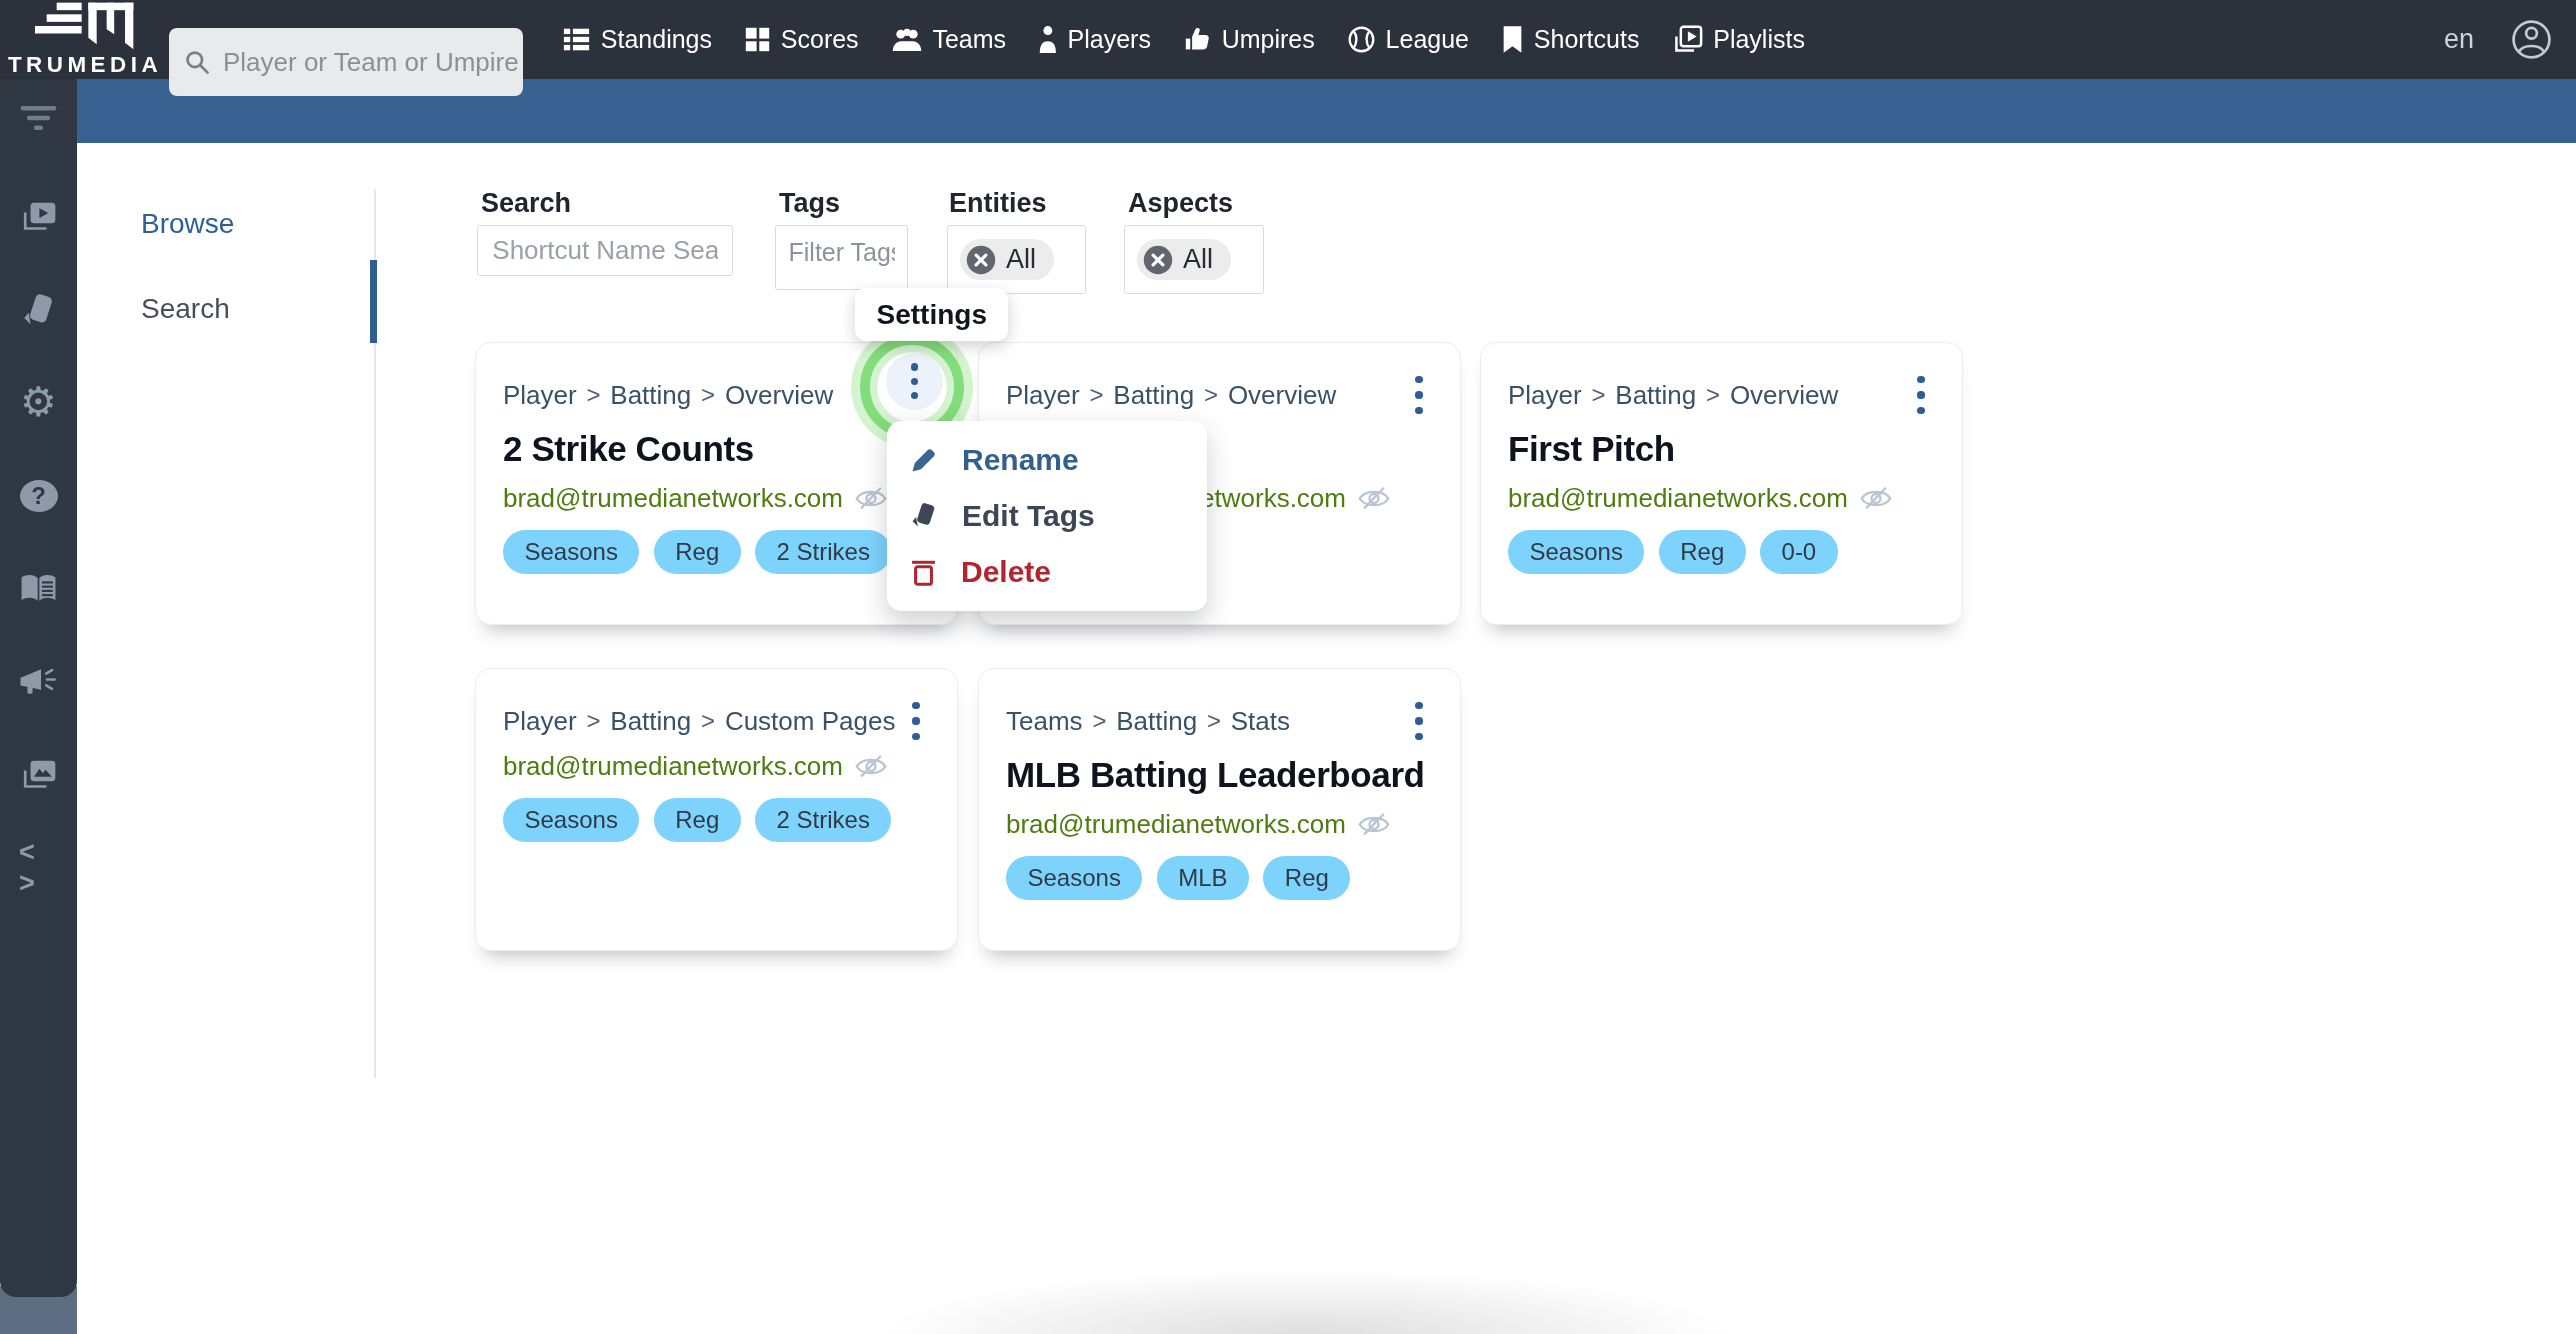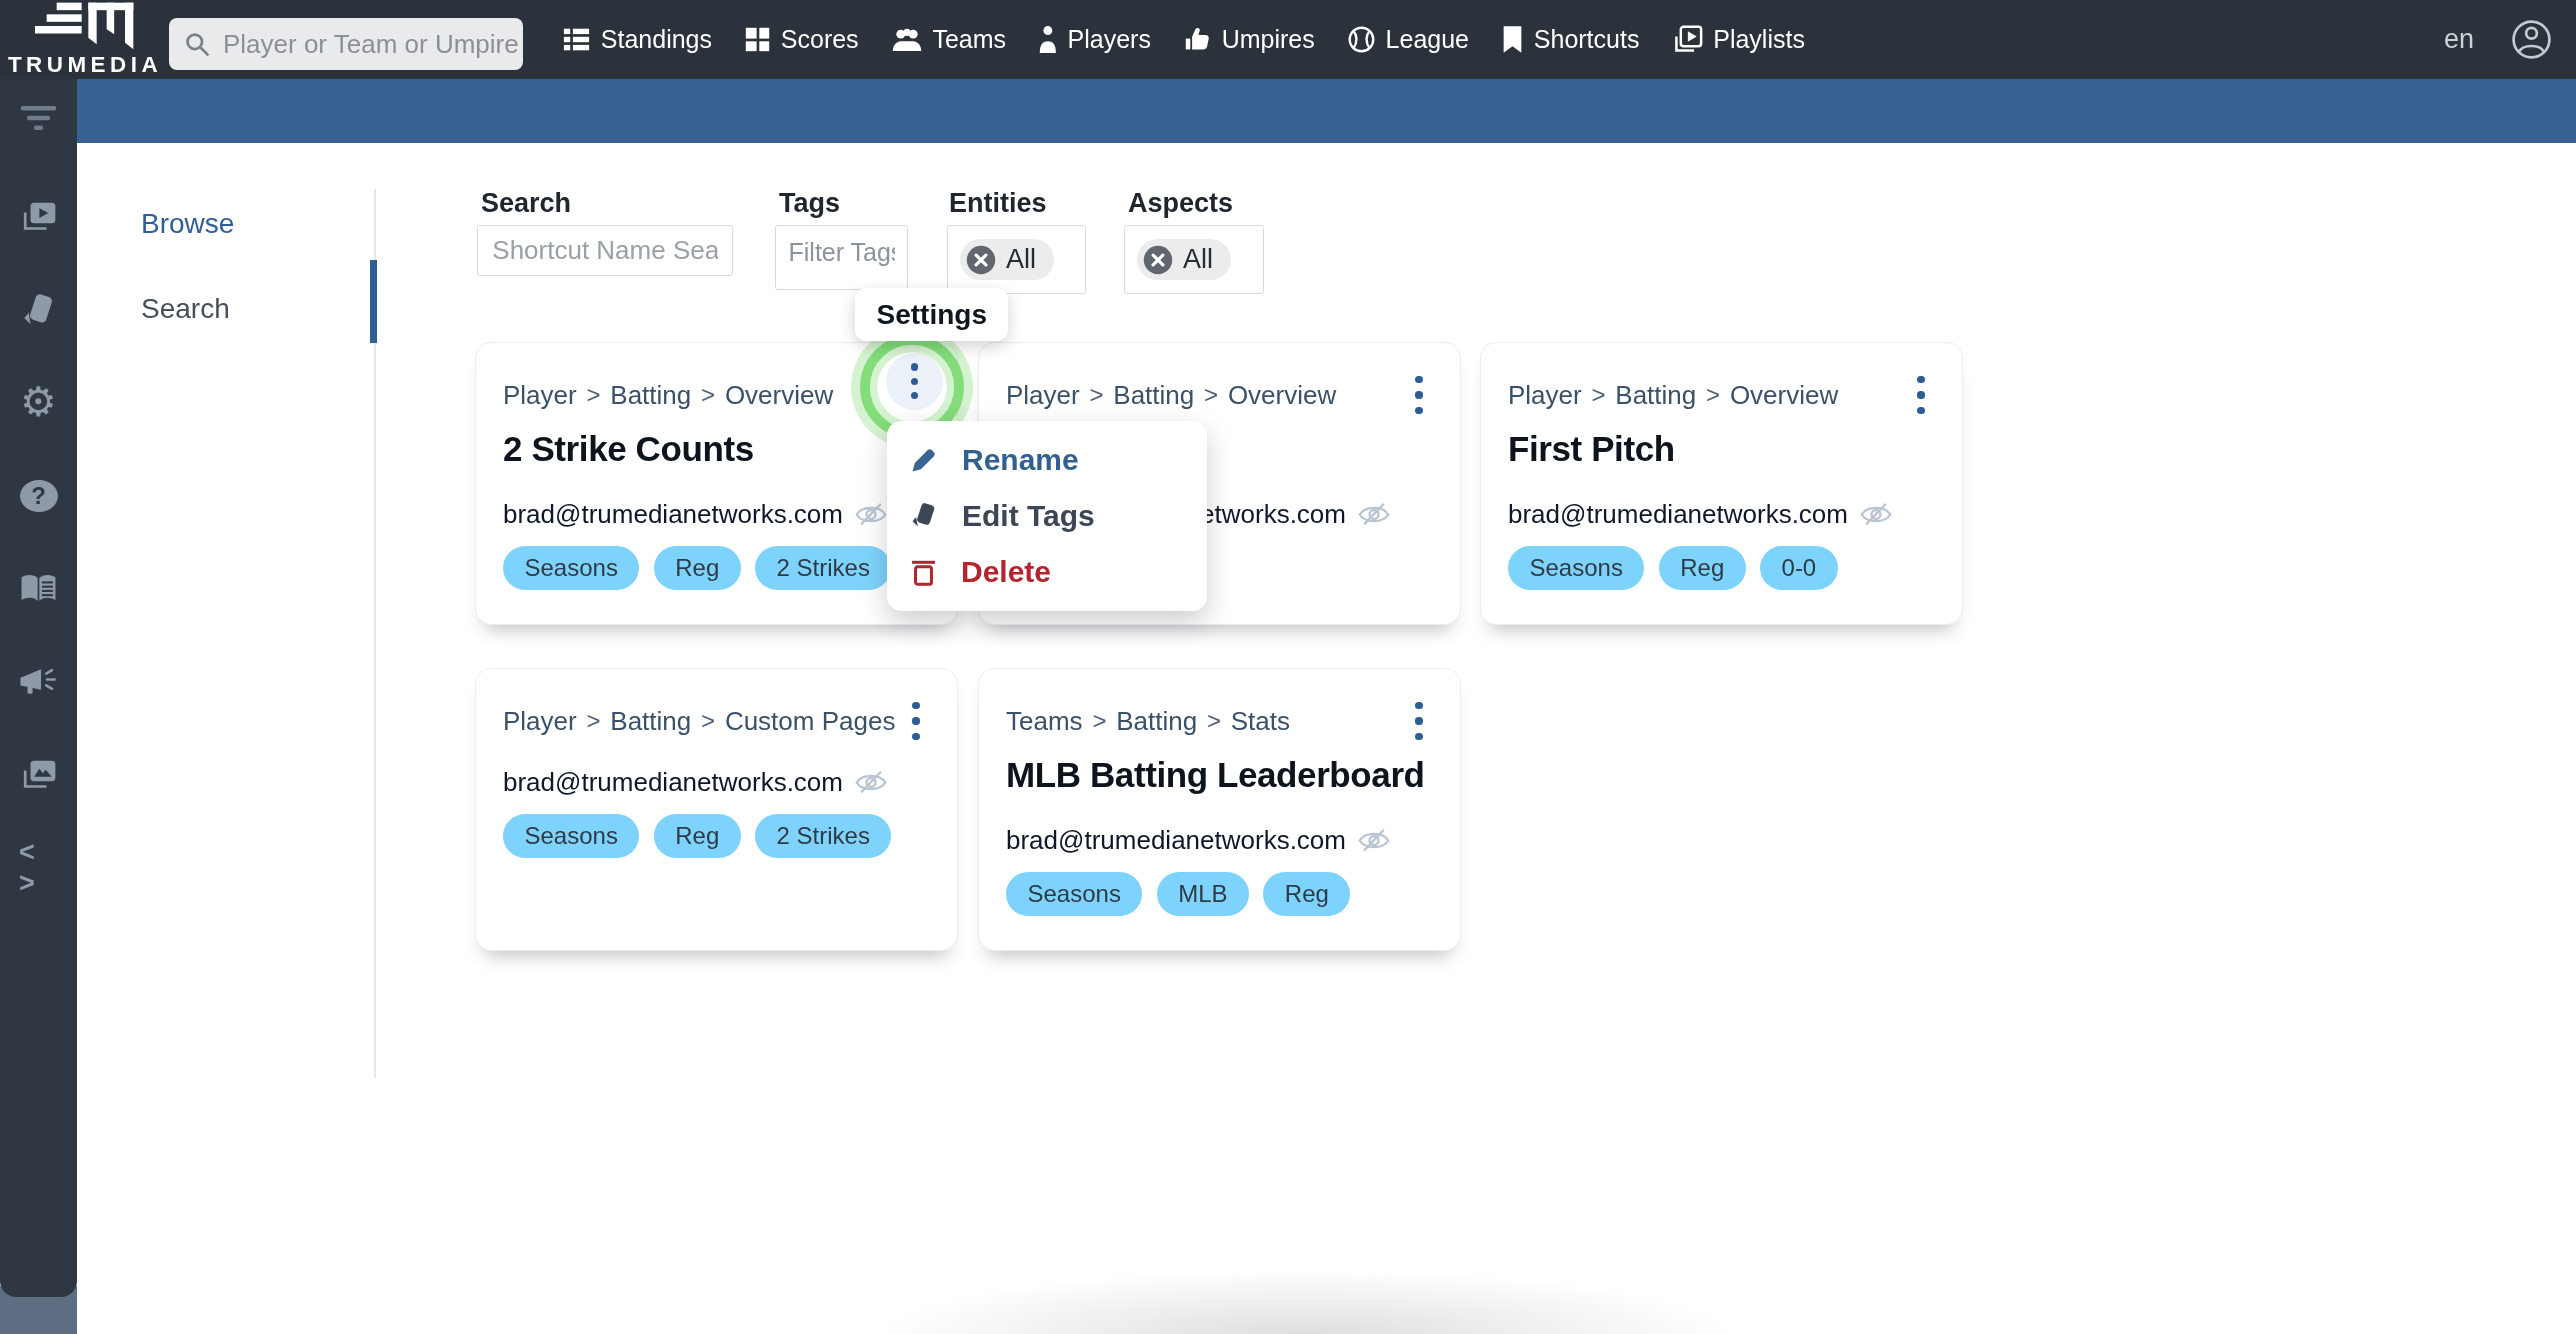--- a/index.html
+++ b/index.html
@@ -9,21 +9,21 @@
     font-family: "Liberation Sans", sans-serif; color: #1c232c;
   }
   svg { display: block; }
 
   
   .topbar { position: absolute; left:0; top:0; width:2576px; height:79px;
     background:#2c323b; z-index:30; }
   .logo { position:absolute; left:9px; top:2px; width:152px; height:75px;
     display:flex; flex-direction:column; align-items:center; justify-content:center; }
   .logo .brand { color:#fff; font-weight:bold; font-size:22.4px; letter-spacing:4.5px; margin-top:1.8px; }
-  .top-search { position:absolute; left:169px; top:18px; width:354px; height:52px;
+  .top-search { position:absolute; left:169px; top:28px; width:354px; height:68px;
     background:#e9eaec; border-radius:8px; display:flex; align-items:center; gap:10.7px;
     padding:0 14.3px; }
   .top-search input { flex:1; border:none; outline:none; background:transparent;
     font-family:"Liberation Sans",sans-serif; font-size:26px; color:#40454c; }
   .top-search input::placeholder { color:#8b9097; }
   .top-nav { position:absolute; left:562px; top:0; height:79px; display:flex;
     align-items:center; gap:32px; }
   .top-nav .nav-item { display:flex; align-items:center; gap:9.8px; color:#fff;
     font-size:25px; cursor:pointer; white-space:nowrap; }
   .top-right { position:absolute; right:23px; top:0; height:79px; display:flex;
@@ -82,22 +82,22 @@
     padding:35px 27px; z-index:8; cursor:pointer; }
   .card-1 { left:475px;  top:342px; }
   .card-2 { left:978px; top:342px; }
   .card-3 { left:1480px; top:342px; }
   .card-4 { left:475px;  top:668px; }
   .card-5 { left:978px; top:668px; }
   .crumbs { display:flex; align-items:center; gap:9.8px; font-size:26px; color:#3b5168;
     margin-top:1.8px; white-space:nowrap; }
   .crumb-sep { color:#4e6076; font-size:24px; }
   .card-title { margin-top:18px; font-size:35px; font-weight:bold; color:#0d141d; letter-spacing:-0.4px; }
-  .owner-row { margin-top:30px; display:flex; align-items:center; gap:10.7px;
-    font-size:26px; color:#0f172a; }
+  .owner-row { margin-top:14px; display:flex; align-items:center; gap:10.7px;
+    font-size:26px; color:#4d7c0f; }
   .chips { margin-top:16px; display:flex; gap:14.3px; }
   .chip { background:#7dd3fc; border-radius:894px; padding:8px 21.5px; font-size:24px; color:#2f3a48; white-space:nowrap;}
   .kebab { position:absolute; top:25px; right:23px; width:36px; height:54px;
     display:flex; flex-direction:column; align-items:center; justify-content:center; gap:8px; cursor:pointer;}
   .kebab .dot { width:7.2px; height:7.2px; border-radius:50%; background:#2e5d95; }
   .kebab-circle { position:absolute; top:9.8px; right:14.3px; width:57px; height:57px;
     border-radius:50%; background:#edf2fa; display:flex; flex-direction:column;
     align-items:center; justify-content:center; gap:7.2px; cursor:pointer; }
   .kebab-circle .dot { width:7.2px; height:7.2px; border-radius:50%; background:#2e5d95; }
 

